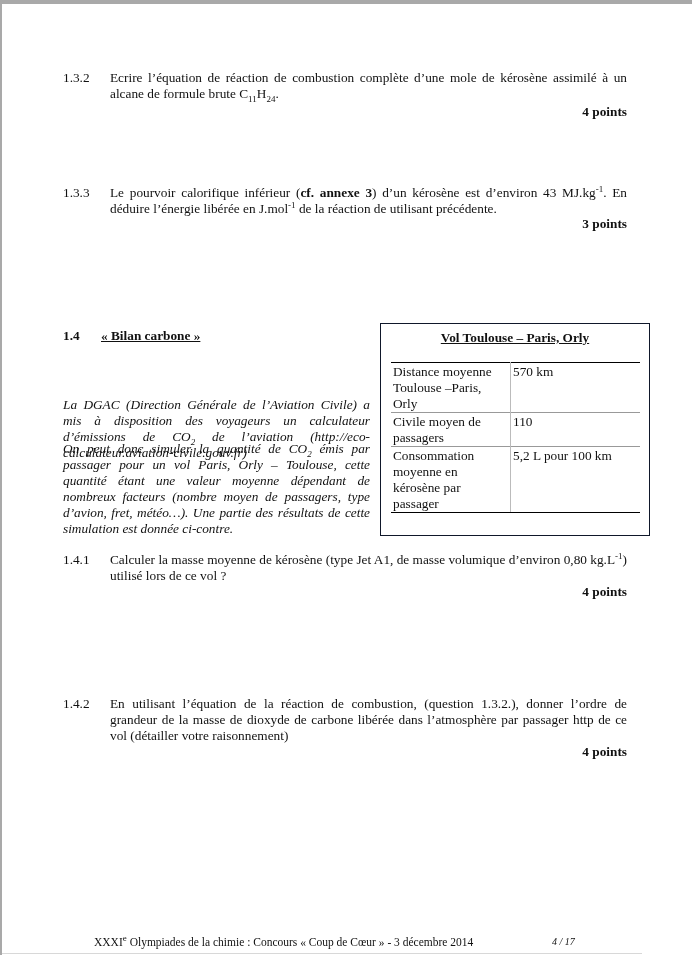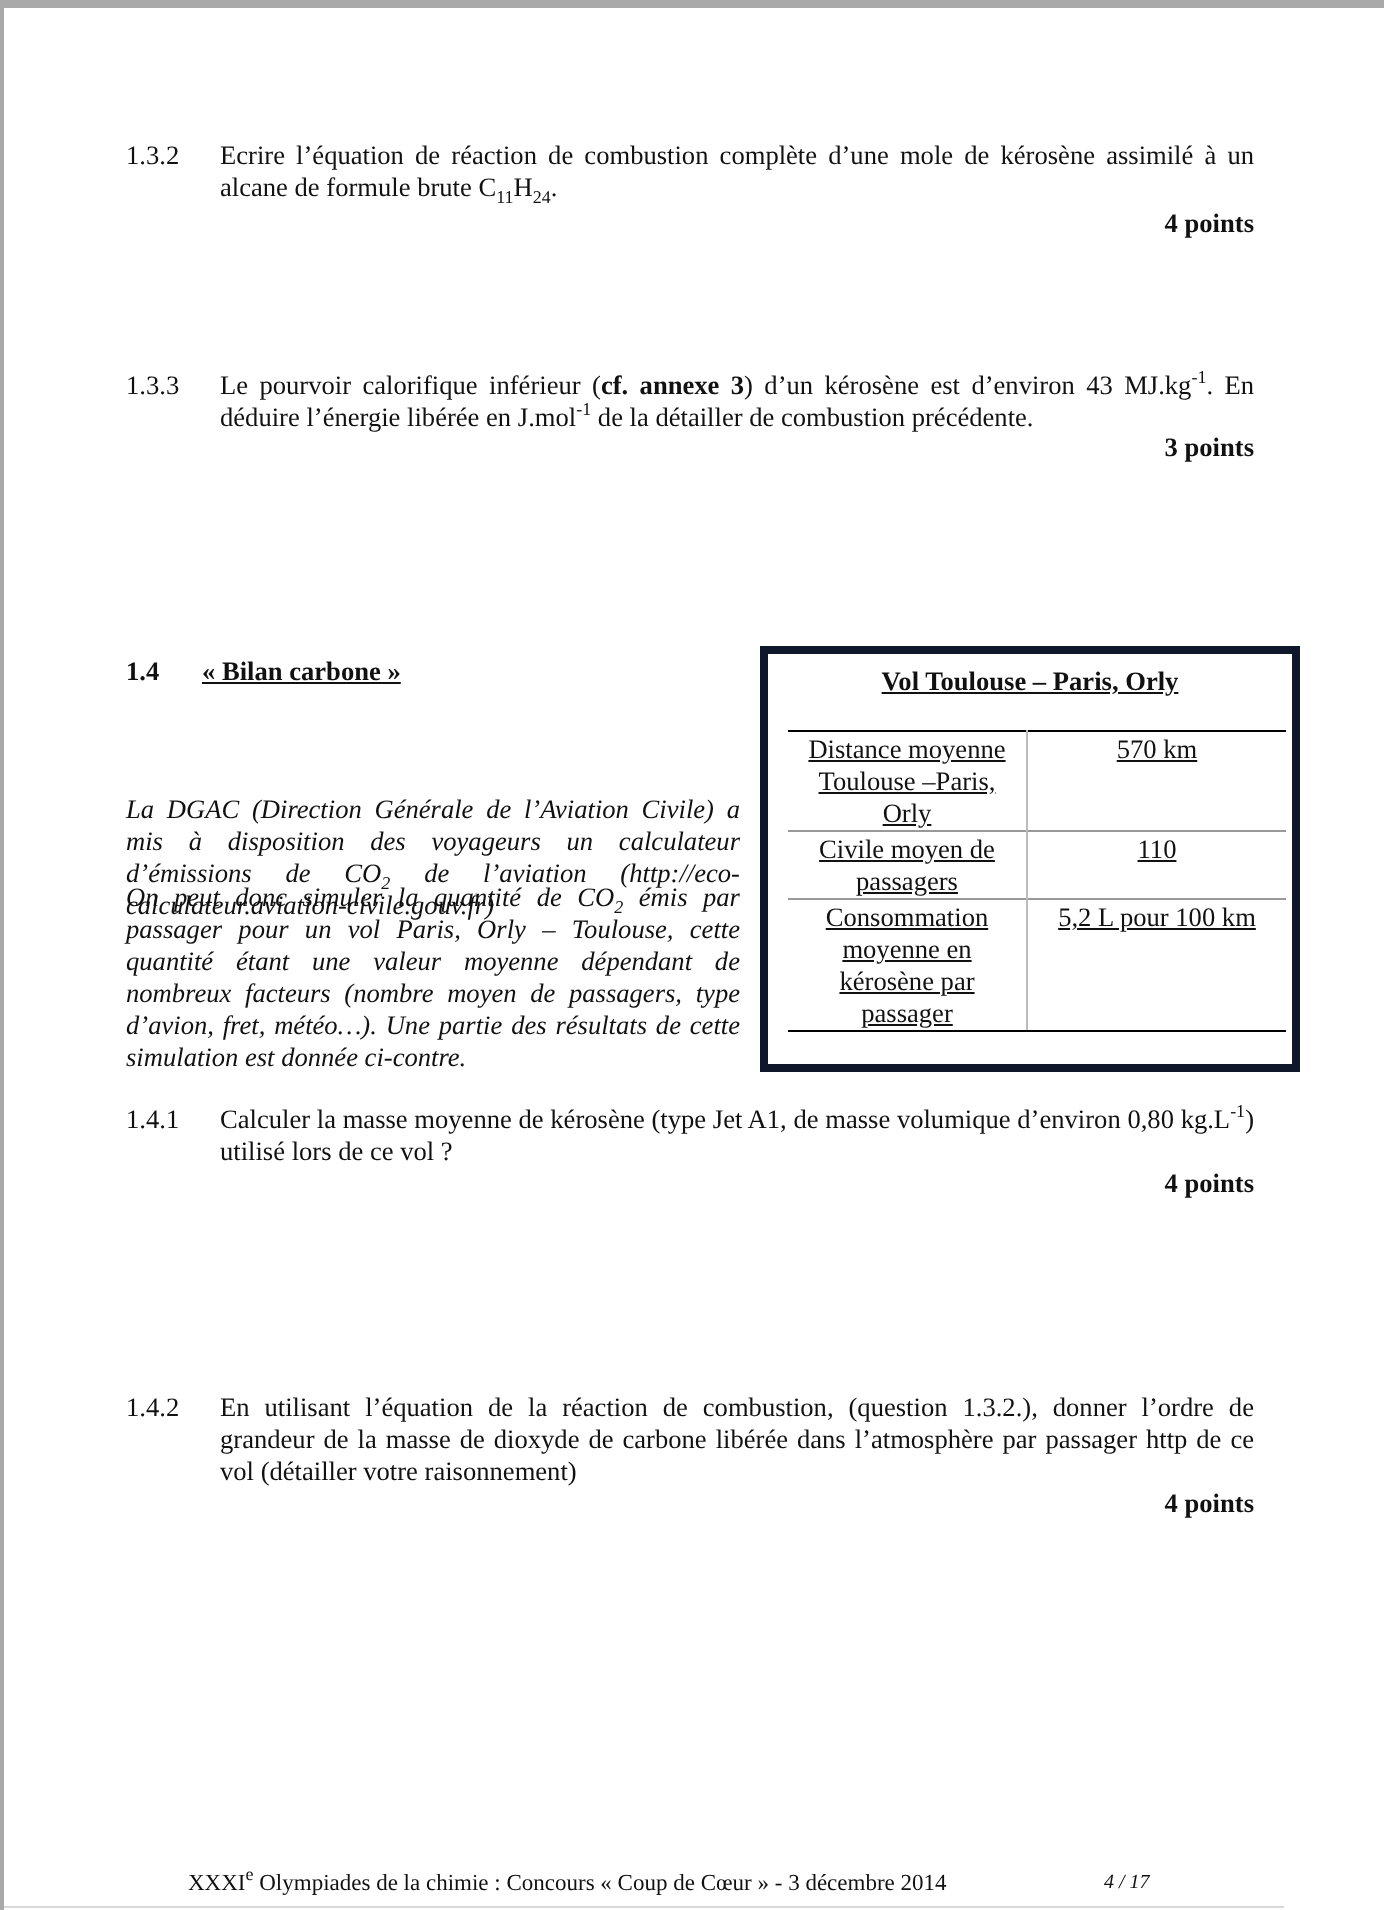--- a/index.html
+++ b/index.html
@@ -20,25 +20,25 @@
   .q .text { margin-left:47px; text-align:justify; }
   .pts { position:absolute; right:65px; font-weight:bold; }
   sub, sup { font-size:9px; line-height:0; }
 
   .sec-head { position:absolute; left:63px; top:328px; font-weight:bold; }
   .sec-head .n { display:inline-block; width:38px; }
   .sec-head .t { text-decoration:underline; }
 
   .ital { position:absolute; left:63px; width:307px; font-style:italic; text-align:justify; }
 
-  .box { position:absolute; left:380px; top:323px; width:270px; height:213px; border:4px solid #0f172a; box-sizing:border-box; }
+  .box { position:absolute; left:380px; top:323px; width:270px; height:213px; border:1px solid #0f172a; box-sizing:border-box; }
   .box-title { position:absolute; left:0; right:0; top:6px; text-align:center; font-weight:bold; }
   .box-title span { text-decoration:underline; }
   table.data { position:absolute; left:10px; top:38px; width:249px; border-collapse:collapse; }
-  table.data td { vertical-align:top; text-align:center; padding:1px 2px 0 2px; line-height:16px;text-decoration:underline; }
+  table.data td { vertical-align:top; text-align:left; padding:1px 2px 0 2px; line-height:16px; }
   table.data tr:first-child td { border-top:1px solid #000; }
   table.data tr + tr td { border-top:1px solid #999; }
   table.data tr:last-child td { border-bottom:1.5px solid #000; }
   table.data td.lbl { width:115px; border-right:1px solid #bbb; }
 
   .footer { position:absolute; top:934px; left:94px; font-size:11.5px; }
   .footer-page { position:absolute; top:934px; left:552px; font-size:10px;font-style:italic; }
 </style>
 </head>
 <body>
@@ -48,21 +48,21 @@
 <div class="bottom-line"></div>
 
 <div class="q" style="top:70px;">
   <span class="num">1.3.2</span>
   <div class="text"><span>Ecrire l’équation de réaction de combustion complète d’une mole de kérosène assimilé à un alcane de formule brute C</span><sub>11</sub><span>H</span><sub>24</sub><span>.</span></div>
 </div>
 <div class="pts" style="top:104px;">4 points</div>
 
 <div class="q" style="top:185px;">
   <span class="num">1.3.3</span>
-  <div class="text"><span>Le pourvoir calorifique inférieur (</span><b>cf. annexe 3</b><span>) d’un kérosène est d’environ 43 MJ.kg</span><sup>-1</sup><span>. En déduire l’énergie libérée en J.mol</span><sup>-1</sup><span> de la détailler de combustion précédente.</span></div>
+  <div class="text"><span>Le pourvoir calorifique inférieur (</span><b>cf. annexe 3</b><span>) d’un kérosène est d’environ 43 MJ.kg</span><sup>-1</sup><span>. En déduire l’énergie libérée en J.mol</span><sup>-1</sup><span> de la réaction de utilisant précédente.</span></div>
 </div>
 <div class="pts" style="top:216px;">3 points</div>
 
 <div class="sec-head">
   <span class="n">1.4</span><span class="t">« Bilan carbone »</span>
 </div>
 
 <div class="ital" style="top:361px;margin-top:36px;"><span>La DGAC (Direction Générale de l’Aviation Civile) a mis à disposition des voyageurs un calculateur d’émissions de CO</span><sub>2</sub><span> de l’aviation (http://eco-calculateur.aviation-civile.gouv.fr)</span></div>
 
 <div class="ital" style="top:441px;"><span>On peut donc simuler la quantité de CO</span><sub>2</sub><span> émis par passager pour un vol Paris, Orly – Toulouse, cette quantité étant une valeur moyenne dépendant de nombreux facteurs (nombre moyen de passagers, type d’avion, fret, météo…). Une partie des résultats de cette simulation est donnée ci-contre.</span></div>

